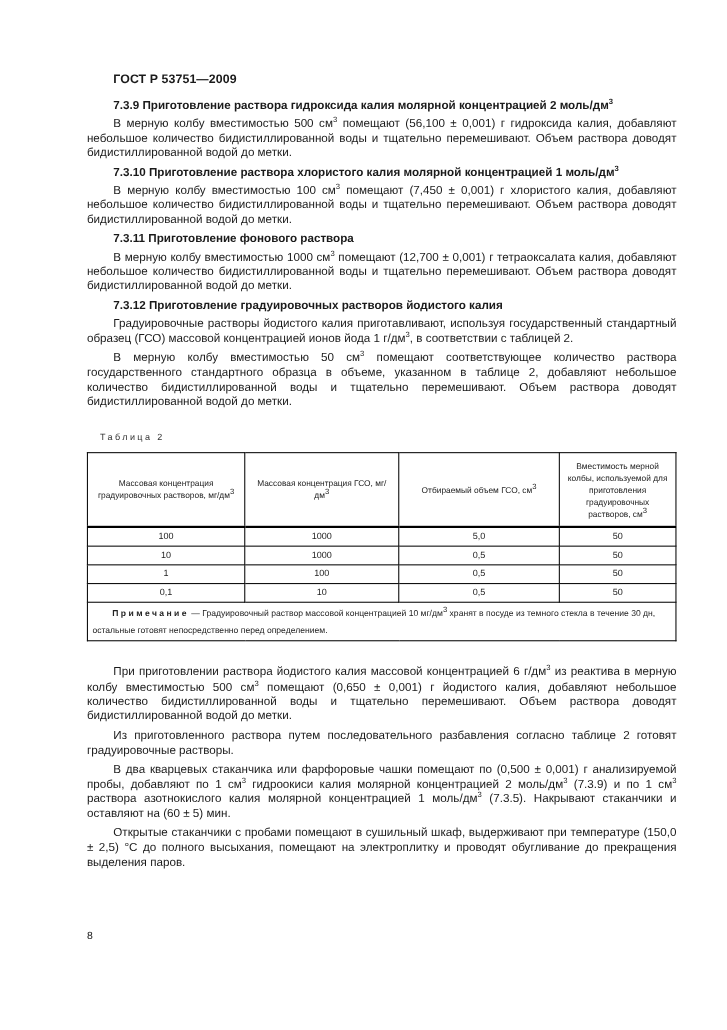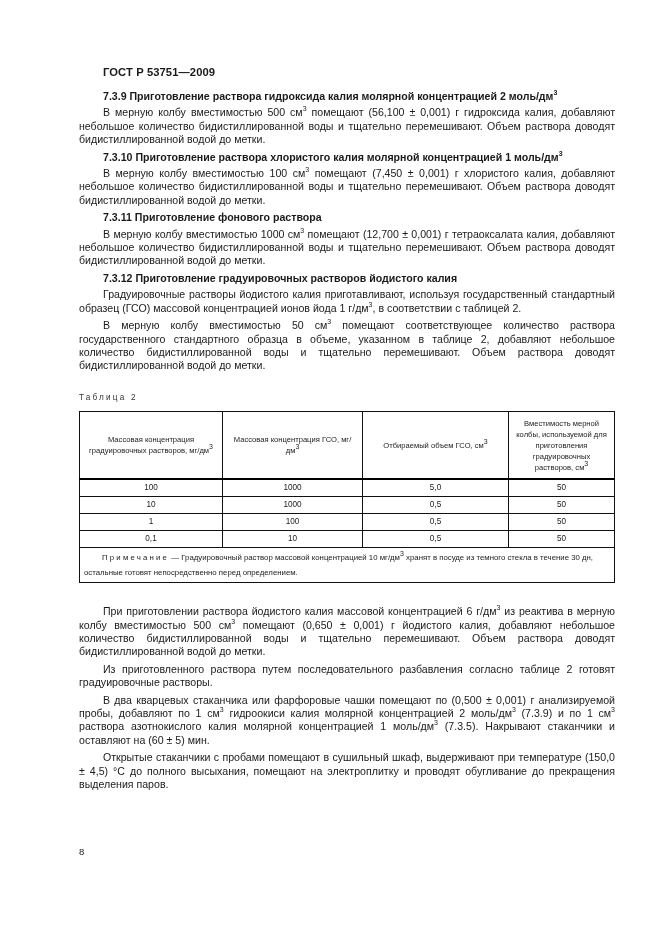--- a/index.html
+++ b/index.html
@@ -16,35 +16,35 @@
     font-size: 10.6px; line-height: 13.4px;
   }
   .h {
     font-weight: bold; text-indent: 24px; margin: 0 0 3px 0; font-size: 10.6px;
   }
   .p {
     margin: 0 0 4px 0; text-indent: 24px; text-align: justify;
   }
   sup { font-size: 7px; line-height: 0; vertical-align: super; }
   .table-caption {
-    font-size: 8.2px; letter-spacing: 2.2px; margin: 18px 0 7px 0; color: #333;
+    font-size: 8.2px; letter-spacing: 2.2px; margin: 18px 0 7px 12px; color: #333;
   }
   table {
     border-collapse: collapse; width: 536px; font-size: 7.6px; color: #222;
     margin-left: 0;
   }
   th, td { border: 1px solid #111; text-align: center; padding: 0 4px; }
   th { font-weight: normal; height: 66px; line-height: 11px; }
   thead tr { border-bottom: 2px solid #000; }
   thead th { border-bottom: 2.5px solid #000; }
   td { height: 16px; font-size: 8.2px; }
   td.note {
     text-align: left; padding: 2px 4px 2px 4px; line-height: 15px; font-size: 7.8px;
   }
-  .note-label { letter-spacing: 2.2px; margin-left: 18px; }
+  .note-label { letter-spacing: 2.2px; margin-left: 18px; font-weight: bold; }
   .after-table { margin-top: 22px; }
   .page-number {
     position: absolute; left: 79px; top: 846px; font-size: 9.5px;
   }
 </style>
 </head>
 <body>
 
 <div class="page-header">ГОСТ Р 53751—2009</div>
 
@@ -103,17 +103,17 @@
         <td class="note" colspan="4"><span class="note-label">Примечание</span><span> — Градуировочный раствор массовой концентрацией 10 мг/дм</span><sup>3</sup><span> хранят в посуде из темного стекла в течение 30 дн, остальные готовят непосредственно перед определением.</span></td>
       </tr>
     </tbody>
   </table>
 
   <div class="after-table">
     <p class="p"><span>При приготовлении раствора йодистого калия массовой концентрацией 6 г/дм</span><sup>3</sup><span> из реактива в мерную колбу вместимостью 500 см</span><sup>3</sup><span> помещают (0,650 ± 0,001) г йодистого калия, добавляют небольшое количество бидистиллированной воды и тщательно перемешивают. Объем раствора доводят бидистиллированной водой до метки.</span></p>
     <p class="p">Из приготовленного раствора путем последовательного разбавления согласно таблице 2 готовят градуировочные растворы.</p>
 
     <p class="p"><span>В два кварцевых стаканчика или фарфоровые чашки помещают по (0,500 ± 0,001) г анализируемой пробы, добавляют по 1 см</span><sup>3</sup><span> гидроокиси калия молярной концентрацией 2 моль/дм</span><sup>3</sup><span> (7.3.9) и по 1 см</span><sup>3</sup><span> раствора азотнокислого калия молярной концентрацией 1 моль/дм</span><sup>3</sup><span> (7.3.5). Накрывают стаканчики и оставляют на (60 ± 5) мин.</span></p>
-    <p class="p">Открытые стаканчики с пробами помещают в сушильный шкаф, выдерживают при температуре (150,0 ± 4,5) °С до полного высыхания, помещают на электроплитку и проводят обугливание до прекращения выделения паров.</p>
+    <p class="p">Открытые стаканчики с пробами помещают в сушильный шкаф, выдерживают при температуре (150,0 ± 2,5) °С до полного высыхания, помещают на электроплитку и проводят обугливание до прекращения выделения паров.</p>
   </div>
 </div>
 
 <div class="page-number">8</div>
 
 </body></html>

